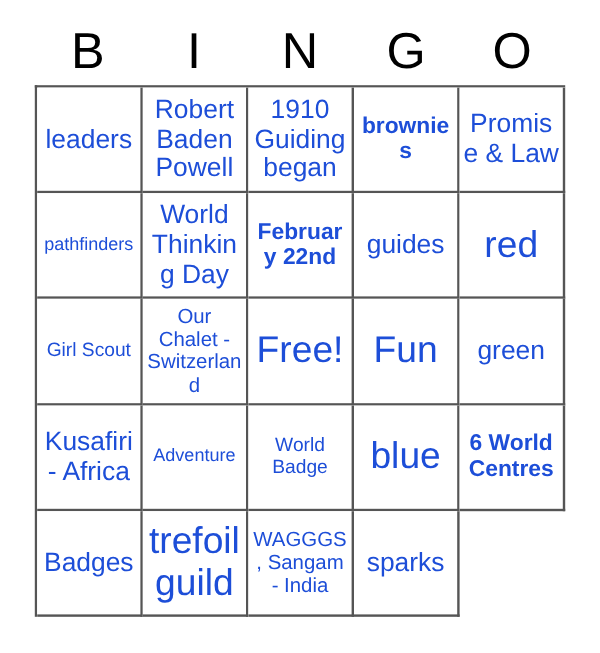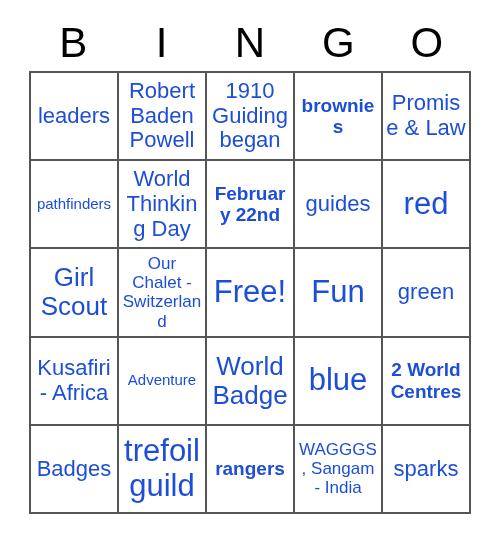--- a/index.html
+++ b/index.html
@@ -74,21 +74,21 @@
     width: 100%;
     line-height: 1.12;
     word-wrap: break-word;
     color: #1d4ed8;
   }
   
   .fs-xs   { font-size: 17px; }
   .fs-sm   { font-size: 15px; }
   .fs-md   { font-size: 19px; font-weight: bold; }
   .fs-lg   { font-size: 22px; }
-  .fs-xl   { font-size: 26px; }
+  .fs-xl   { font-size: 16px; }
   .fs-xxl  { font-size: 31px; }
 </style>
 </head>
 <body>
 
 <div id="card">
 
   <div id="header-row">
     <div class="header-letter">B</div>
     <div class="header-letter">I</div>
@@ -153,31 +153,28 @@
     <div class="cell">
         <span class="cell-text fs-sm">Adventure</span>
       </div>
     <div class="cell">
         <span class="cell-text fs-xl">World Badge</span>
       </div>
     <div class="cell">
         <span class="cell-text fs-xxl">blue</span>
       </div>
     <div class="cell">
-        <span class="cell-text fs-md">2 World Centres</span>
+        <span class="cell-text fs-md">6 World Centres</span>
       </div>
 
     <div class="cell">
         <span class="cell-text fs-lg">Badges</span>
       </div>
     <div class="cell">
         <span class="cell-text fs-xxl">trefoil guild</span>
-      </div>
-    <div class="cell">
-        <span class="cell-text fs-md">rangers</span>
       </div>
     <div class="cell">
         <span class="cell-text fs-xs">WAGGGS, Sangam - India</span>
       </div>
     <div class="cell">
         <span class="cell-text fs-lg">sparks</span>
       </div>
 
   </div>
 </div>

